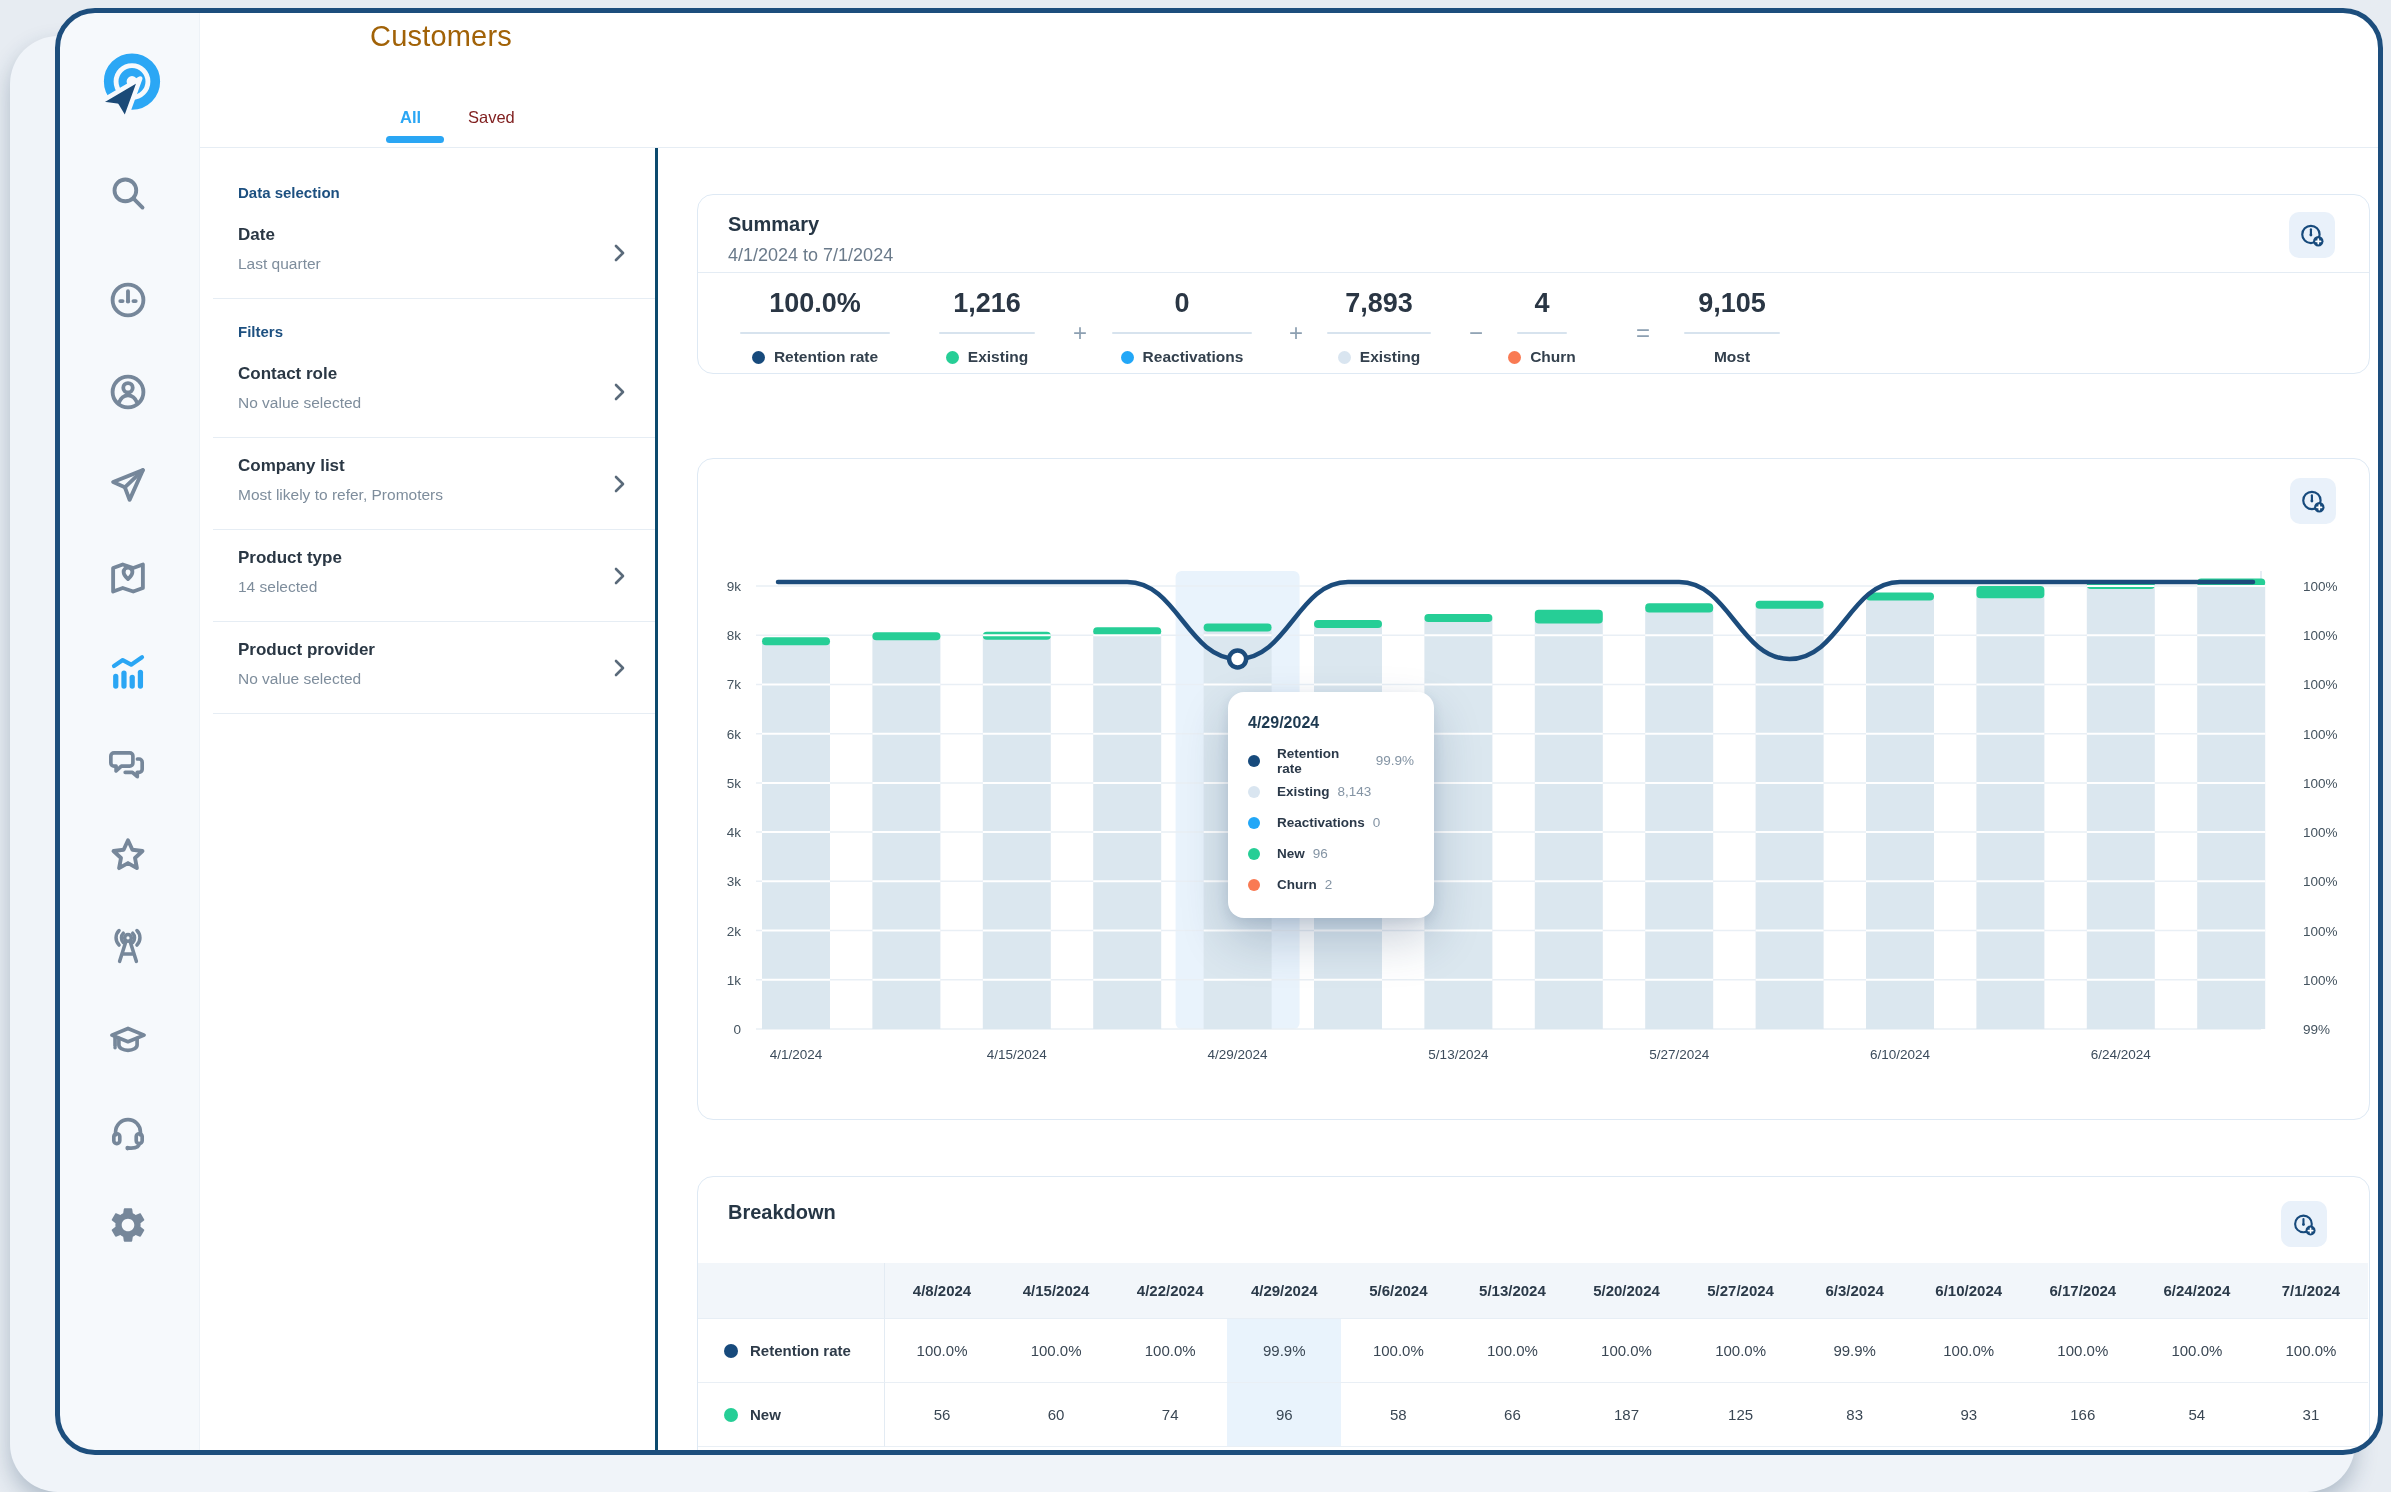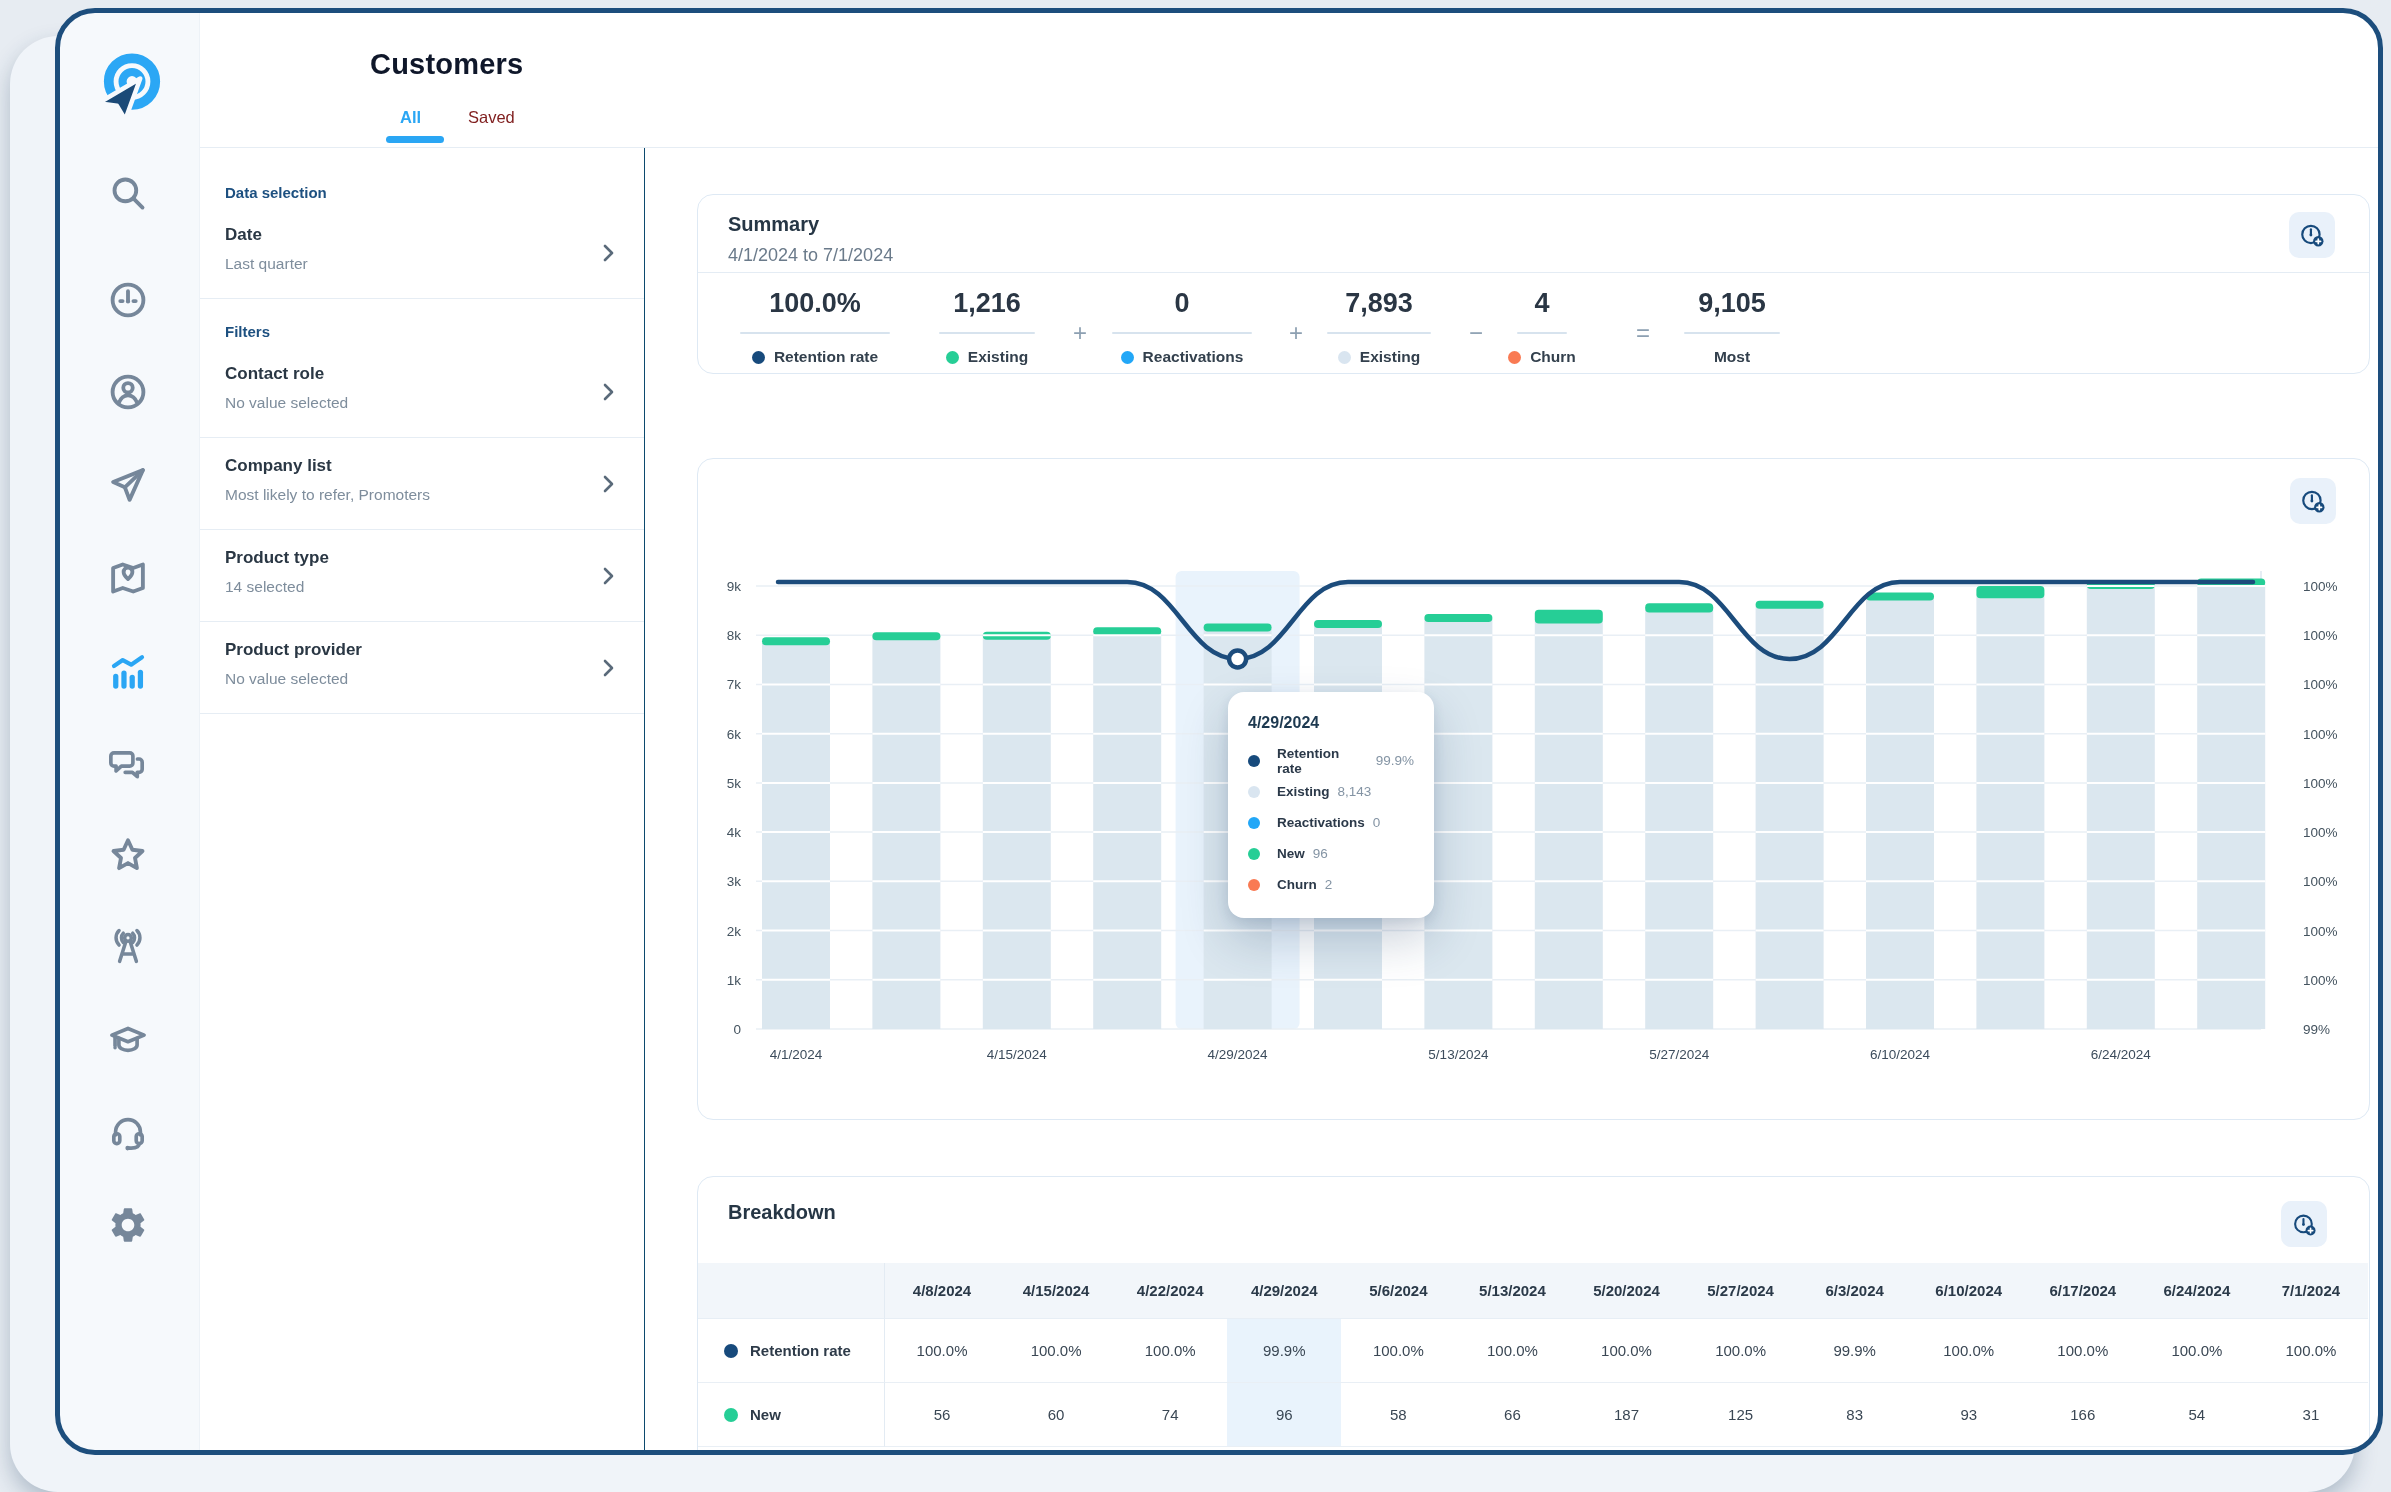--- a/index.html
+++ b/index.html
@@ -10,29 +10,29 @@
   .frame  { position:absolute; left:55px; top:8px; width:2328px; height:1447px; border:5px solid #1d4e7d; border-radius:40px; pointer-events:none; z-index:60; }
 
   
   .rail { position:absolute; left:0; top:0; width:145px; height:100%; background:#f6f9fc; border-right:1px solid #edf2f7; }
   .logo { position:absolute; left:35px; top:45px; width:78px; height:78px; cursor:pointer; }
   .rail-icon { position:absolute; left:51px; width:44px; height:44px; background:none; border:none; cursor:pointer; display:flex; align-items:center; justify-content:center; }
   .rail-icon svg { width:42px; height:42px; }
 
   
   .topbar { position:absolute; left:145px; top:0; right:0; height:140px; background:#fff; border-bottom:1px solid #e6edf4; }
-  .page-title { position:absolute; left:170px; top:40px; font-size:29px; font-weight:bold; color:#0f172a; letter-spacing:.2px; }
+  .page-title { position:absolute; left:170px; top:12px; font-size:29px; font-weight:normal; color:#a16207; letter-spacing:.2px; }
   .tab { position:absolute; top:100px; font-size:16.5px; color:#7f1d1d; cursor:pointer; }
   .tab.active { color:#2aa6f4; font-weight:bold; }
   .tab-all { left:200px; }
   .tab-saved { left:268px; }
   .tab-underline { position:absolute; left:186px; top:128px; width:58px; height:7px; border-radius:4px; background:#2aa6f4; }
 
   
-  .filter-panel { position:absolute; left:145px; top:140px; width:445px; bottom:0; background:#fff; border-right:1px solid #0c4a6e; padding-top:12px; }
+  .filter-panel { position:absolute; left:158px; top:140px; width:445px; bottom:0; background:#fff; border-right:3px solid #0c4a6e; padding-top:12px; }
   .f-sec { padding:24px 30px 6px 25px; font-size:15px; font-weight:bold; color:#1d5080; }
   .f-item { position:relative; padding:18px 60px 25px 25px; border-bottom:1px solid #e6edf4; cursor:pointer; }
   .f-item .t { font-size:17px; font-weight:bold; color:#2a3744; margin-bottom:10px; }
   .f-item .s { font-size:15.5px; color:#7e8d9c; }
   .f-item .chev { position:absolute; right:24px; top:50%; margin-top:-12px; }
 
   
   .card { position:absolute; left:642px; width:1673px; background:#fff; border:1.5px solid #dee9f4; border-radius:16px; }
   .summary-card { top:186px; height:180px; }
   .chart-card { top:450px; height:662px; }

